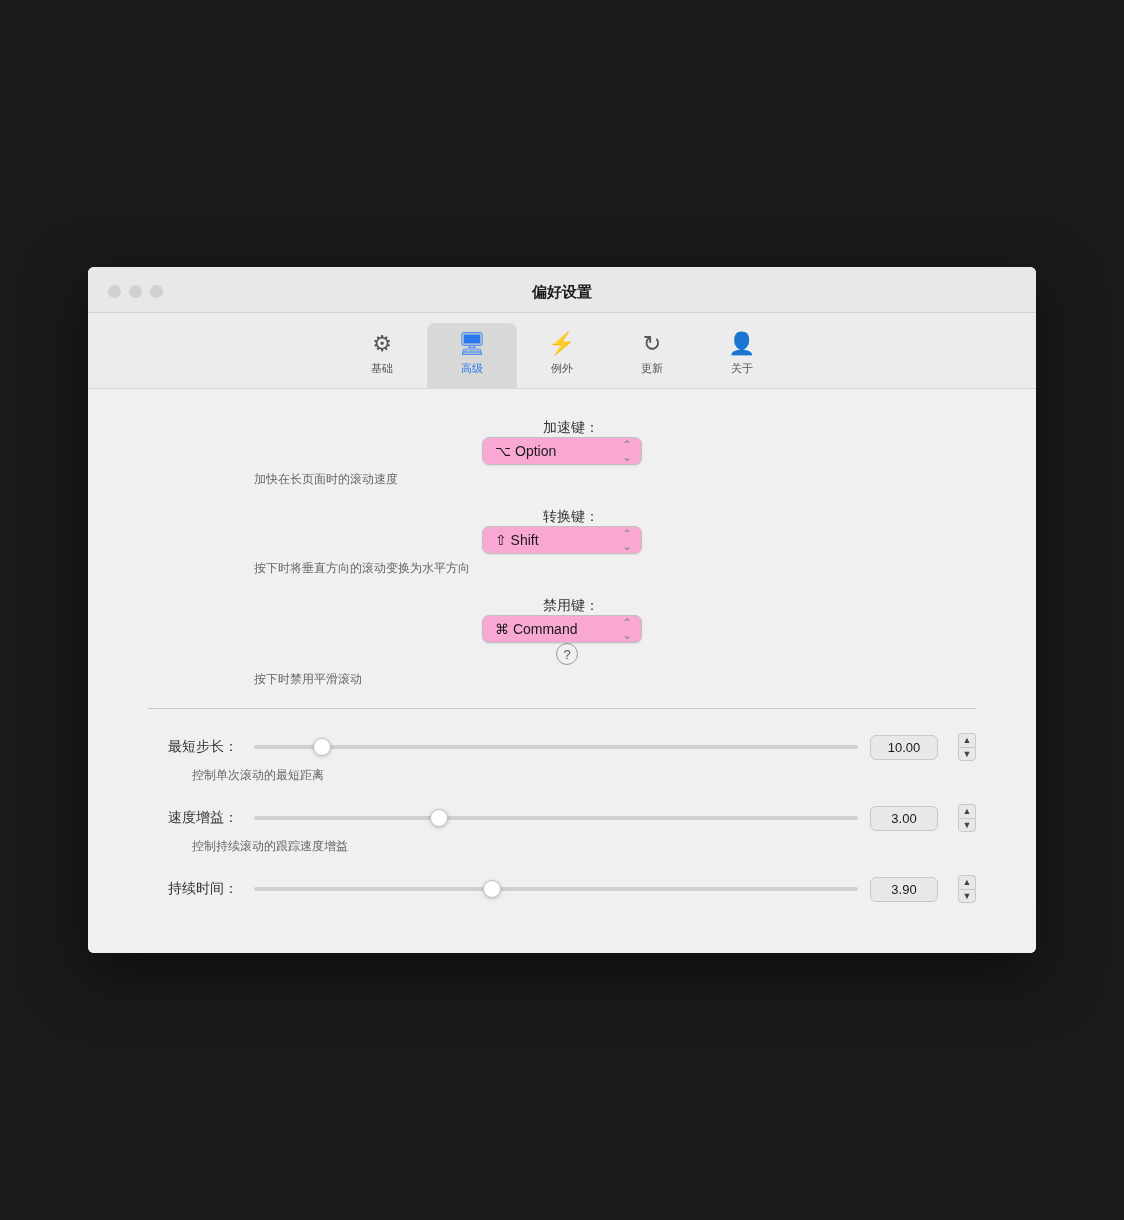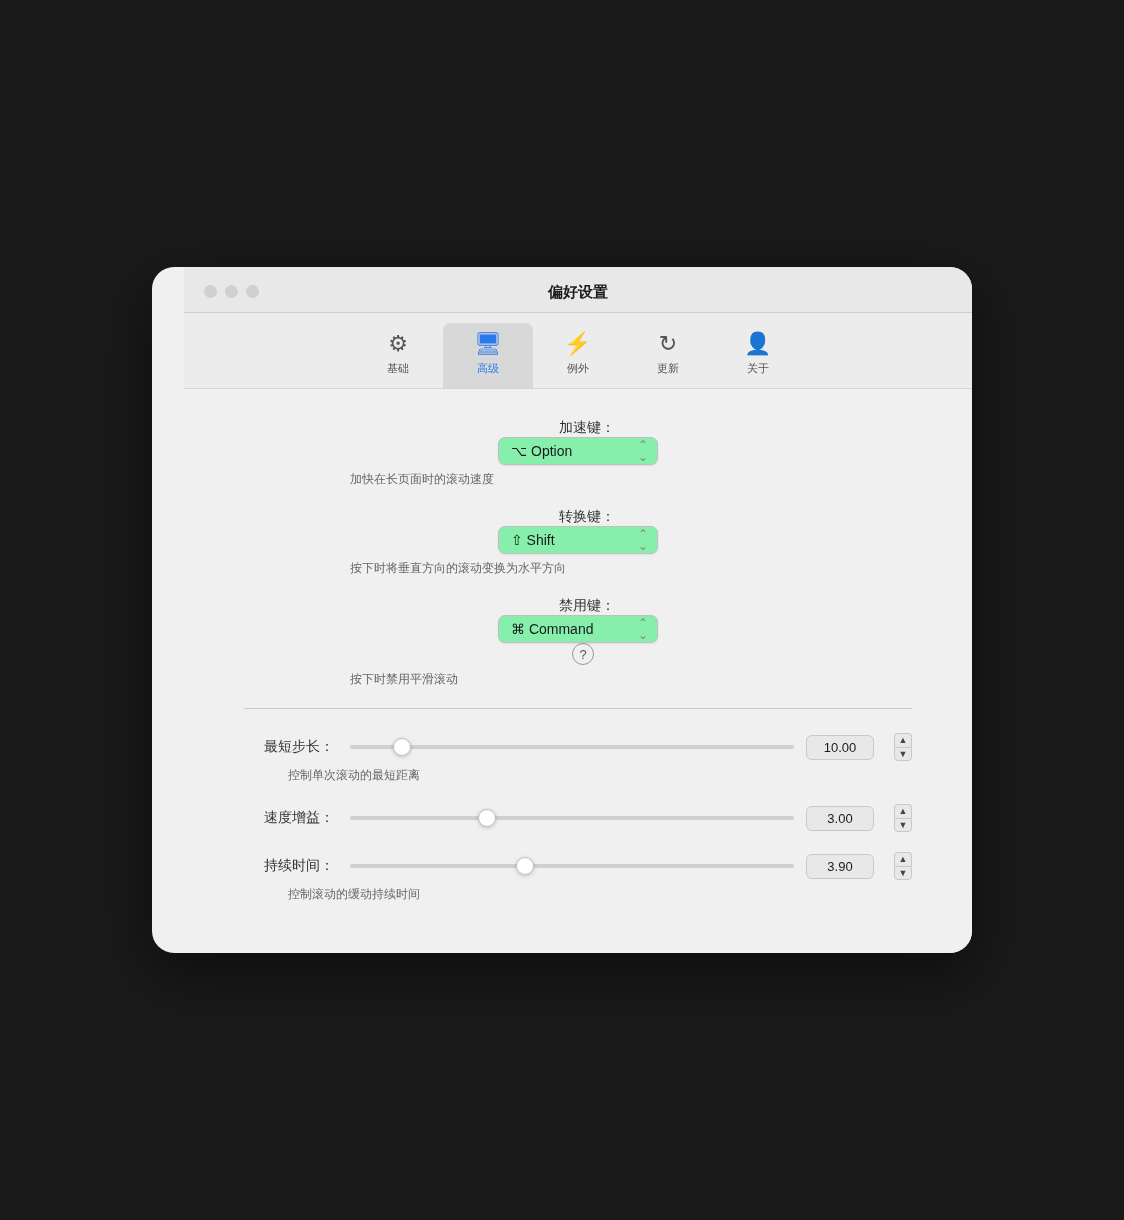--- a/index.html
+++ b/index.html
@@ -7,26 +7,25 @@
     body {
       background: #1a1a1a;
       display: flex;
       justify-content: center;
       align-items: center;
       min-height: 100vh;
       font-family: -apple-system, "PingFang SC", "Microsoft YaHei", sans-serif;
     }
 
     .window {
-      width: 820px;
+      width: 948px;
       background: #f0f0f0;
-      border-radius: 22px;
+      border-radius: 6px;
       box-shadow: 0 20px 60px rgba(0,0,0,0.5);
       overflow: hidden;
-      padding-left: 32px;
     }
 
     .titlebar {
       background: #e8e8e8;
       display: flex;
       align-items: center;
       padding: 16px 20px 10px 20px;
       position: relative;
       border-bottom: 1px solid #d0d0d0;
     }
@@ -129,21 +128,21 @@
     }
 
     .select-wrapper {
       position: relative;
       display: inline-flex;
       align-items: center;
     }
 
     .custom-select {
       appearance: none;
-      background: #86efac;
+      background: #f9a8d4;
       border: 1px solid #c0c0c0;
       border-radius: 7px;
       padding: 5px 36px 5px 12px;
       font-size: 14px;
       color: #1a1a1a;
       cursor: pointer;
       min-width: 160px;
       outline: none;
       font-family: inherit;
       box-shadow: 0 1px 2px rgba(0,0,0,0.08);
@@ -409,34 +408,34 @@
           <input type="range" min="0" max="10" value="3" style="">
           <div class="slider-value-wrapper">
             <span class="slider-value">3.00</span>
             <div class="stepper">
               <button>▲</button>
               <button>▼</button>
             </div>
           </div>
         </div>
       </div>
+      <div class="slider-desc">控制持续滚动的跟踪速度增益</div>
     </div>
 
     <div class="section">
       <div class="slider-row">
         <span class="slider-label">持续时间：</span>
         <div class="slider-container">
           <input type="range" min="0" max="10" value="3.9" step="0.1" style="">
           <div class="slider-value-wrapper">
             <span class="slider-value">3.90</span>
             <div class="stepper">
               <button>▲</button>
               <button>▼</button>
             </div>
           </div>
         </div>
       </div>
-      <div class="slider-desc">控制滚动的缓动持续时间</div>
     </div>
 
 
   </div>
 </div>
 
 </body></html>

